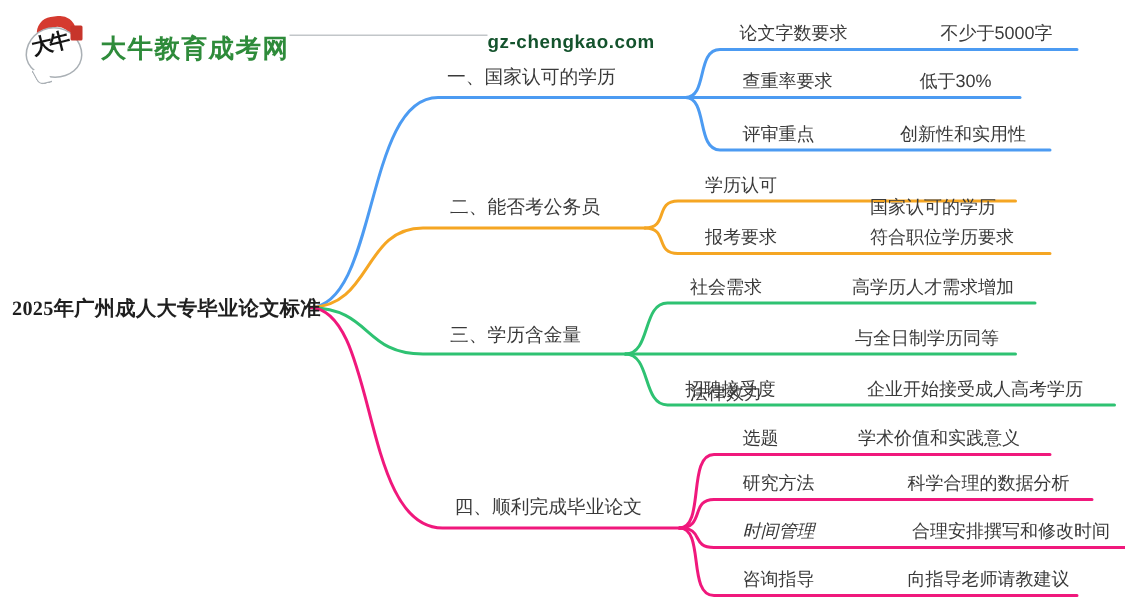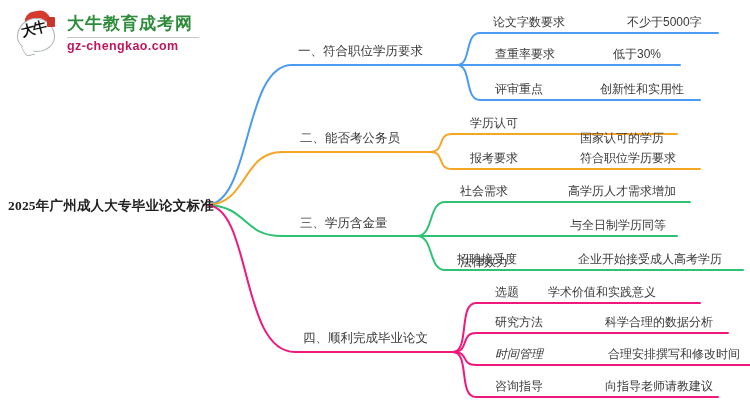--- a/index.html
+++ b/index.html
@@ -30,24 +30,24 @@
   }
   .red-arc:after{
     content:"";position:absolute;left:4px;top:7px;width:18px;height:10px;background:#fff;
     border-radius:9px 9px 0 0;
   }
   .icon-text{
     position:absolute;left:7px;top:14px;width:30px;color:#141414;font-weight:700;
     font-size:14px;line-height:13px;transform:rotate(-14deg);letter-spacing:-2px;
   }
   .seal{position:absolute;right:5px;top:9px;width:8px;height:10px;background:#c7352b;border-radius:1px;}
-  .logo-text{display:flex;flex-direction:column;}
+  .logo-text{display:flex;flex-direction:row;}
   .site-name{color:#2e8b3a;font-weight:700;font-size:17px;letter-spacing:1px;}
   .site-divider{height:1px;background:#c2c6c9;margin:2px 0 1px 0;width:132px;}
-  .site-url{color:#be185d;font-weight:700;font-size:12.5px;letter-spacing:.4px;}
+  .site-url{color:#14532d;font-weight:700;font-size:12.5px;letter-spacing:.4px;}
 </style>
 </head>
 <body>
 
 <div id="stage">
 
   <svg id="lines" width="750" height="410">
 
     <path class="line" d="M207,205 C252,203 243,65 292,65 L457,65" stroke="#4c9bf2"></path>
     <path class="line" d="M457,65 C472,65 464,33 480,33 L718,33" stroke="#4c9bf2"></path>
@@ -80,21 +80,21 @@
     </div>
     <div class="logo-text">
       <span class="site-name">大牛教育成考网</span>
       <span class="site-divider"></span>
       <span class="site-url">gz-chengkao.com</span>
     </div>
   </div>
 
   <div class="node root-node" style="left:8px;top:197px;">2025年广州成人大专毕业论文标准</div>
 
-  <div class="node branch-label" style="left:298px;top:43px;">一、符合职位学历要求</div>
+  <div class="node branch-label" style="left:298px;top:43px;">一、国家认可的学历</div>
   <div class="node" style="left:493px;top:14px;">论文字数要求</div>
   <div class="node" style="left:627px;top:14px;">不少于5000字</div>
   <div class="node" style="left:495px;top:46px;">查重率要求</div>
   <div class="node" style="left:613px;top:46px;">低于30%</div>
   <div class="node" style="left:495px;top:81px;">评审重点</div>
   <div class="node" style="left:600px;top:81px;">创新性和实用性</div>
 
   <div class="node branch-label" style="left:300px;top:130px;">二、能否考公务员</div>
   <div class="node" style="left:470px;top:115px;">学历认可</div>
   <div class="node" style="left:580px;top:115px;margin-top:15px;">国家认可的学历</div>
@@ -104,21 +104,21 @@
   <div class="node branch-label" style="left:300px;top:215px;">三、学历含金量</div>
   <div class="node" style="left:460px;top:183px;">社会需求</div>
   <div class="node" style="left:568px;top:183px;">高学历人才需求增加</div>
   <div class="node" style="left:460px;top:217px;margin-top:37px;">法律效力</div>
   <div class="node" style="left:570px;top:217px;">与全日制学历同等</div>
   <div class="node" style="left:457px;top:251px;">招聘接受度</div>
   <div class="node" style="left:578px;top:251px;font-family:Liberation Serif, serif;">企业开始接受成人高考学历</div>
 
   <div class="node branch-label" style="left:303px;top:330px;">四、顺利完成毕业论文</div>
   <div class="node" style="left:495px;top:284px;">选题</div>
-  <div class="node" style="left:548px;top:284px;">学术价值和实践意义</div>
+  <div class="node" style="left:572px;top:284px;">学术价值和实践意义</div>
   <div class="node" style="left:495px;top:314px;">研究方法</div>
   <div class="node" style="left:605px;top:314px;">科学合理的数据分析</div>
   <div class="node" style="left:495px;top:346px;font-style:italic;">时间管理</div>
   <div class="node" style="left:608px;top:346px;">合理安排撰写和修改时间</div>
   <div class="node" style="left:495px;top:378px;">咨询指导</div>
   <div class="node" style="left:605px;top:378px;">向指导老师请教建议</div>
 
 </div>
 
 </body></html>

